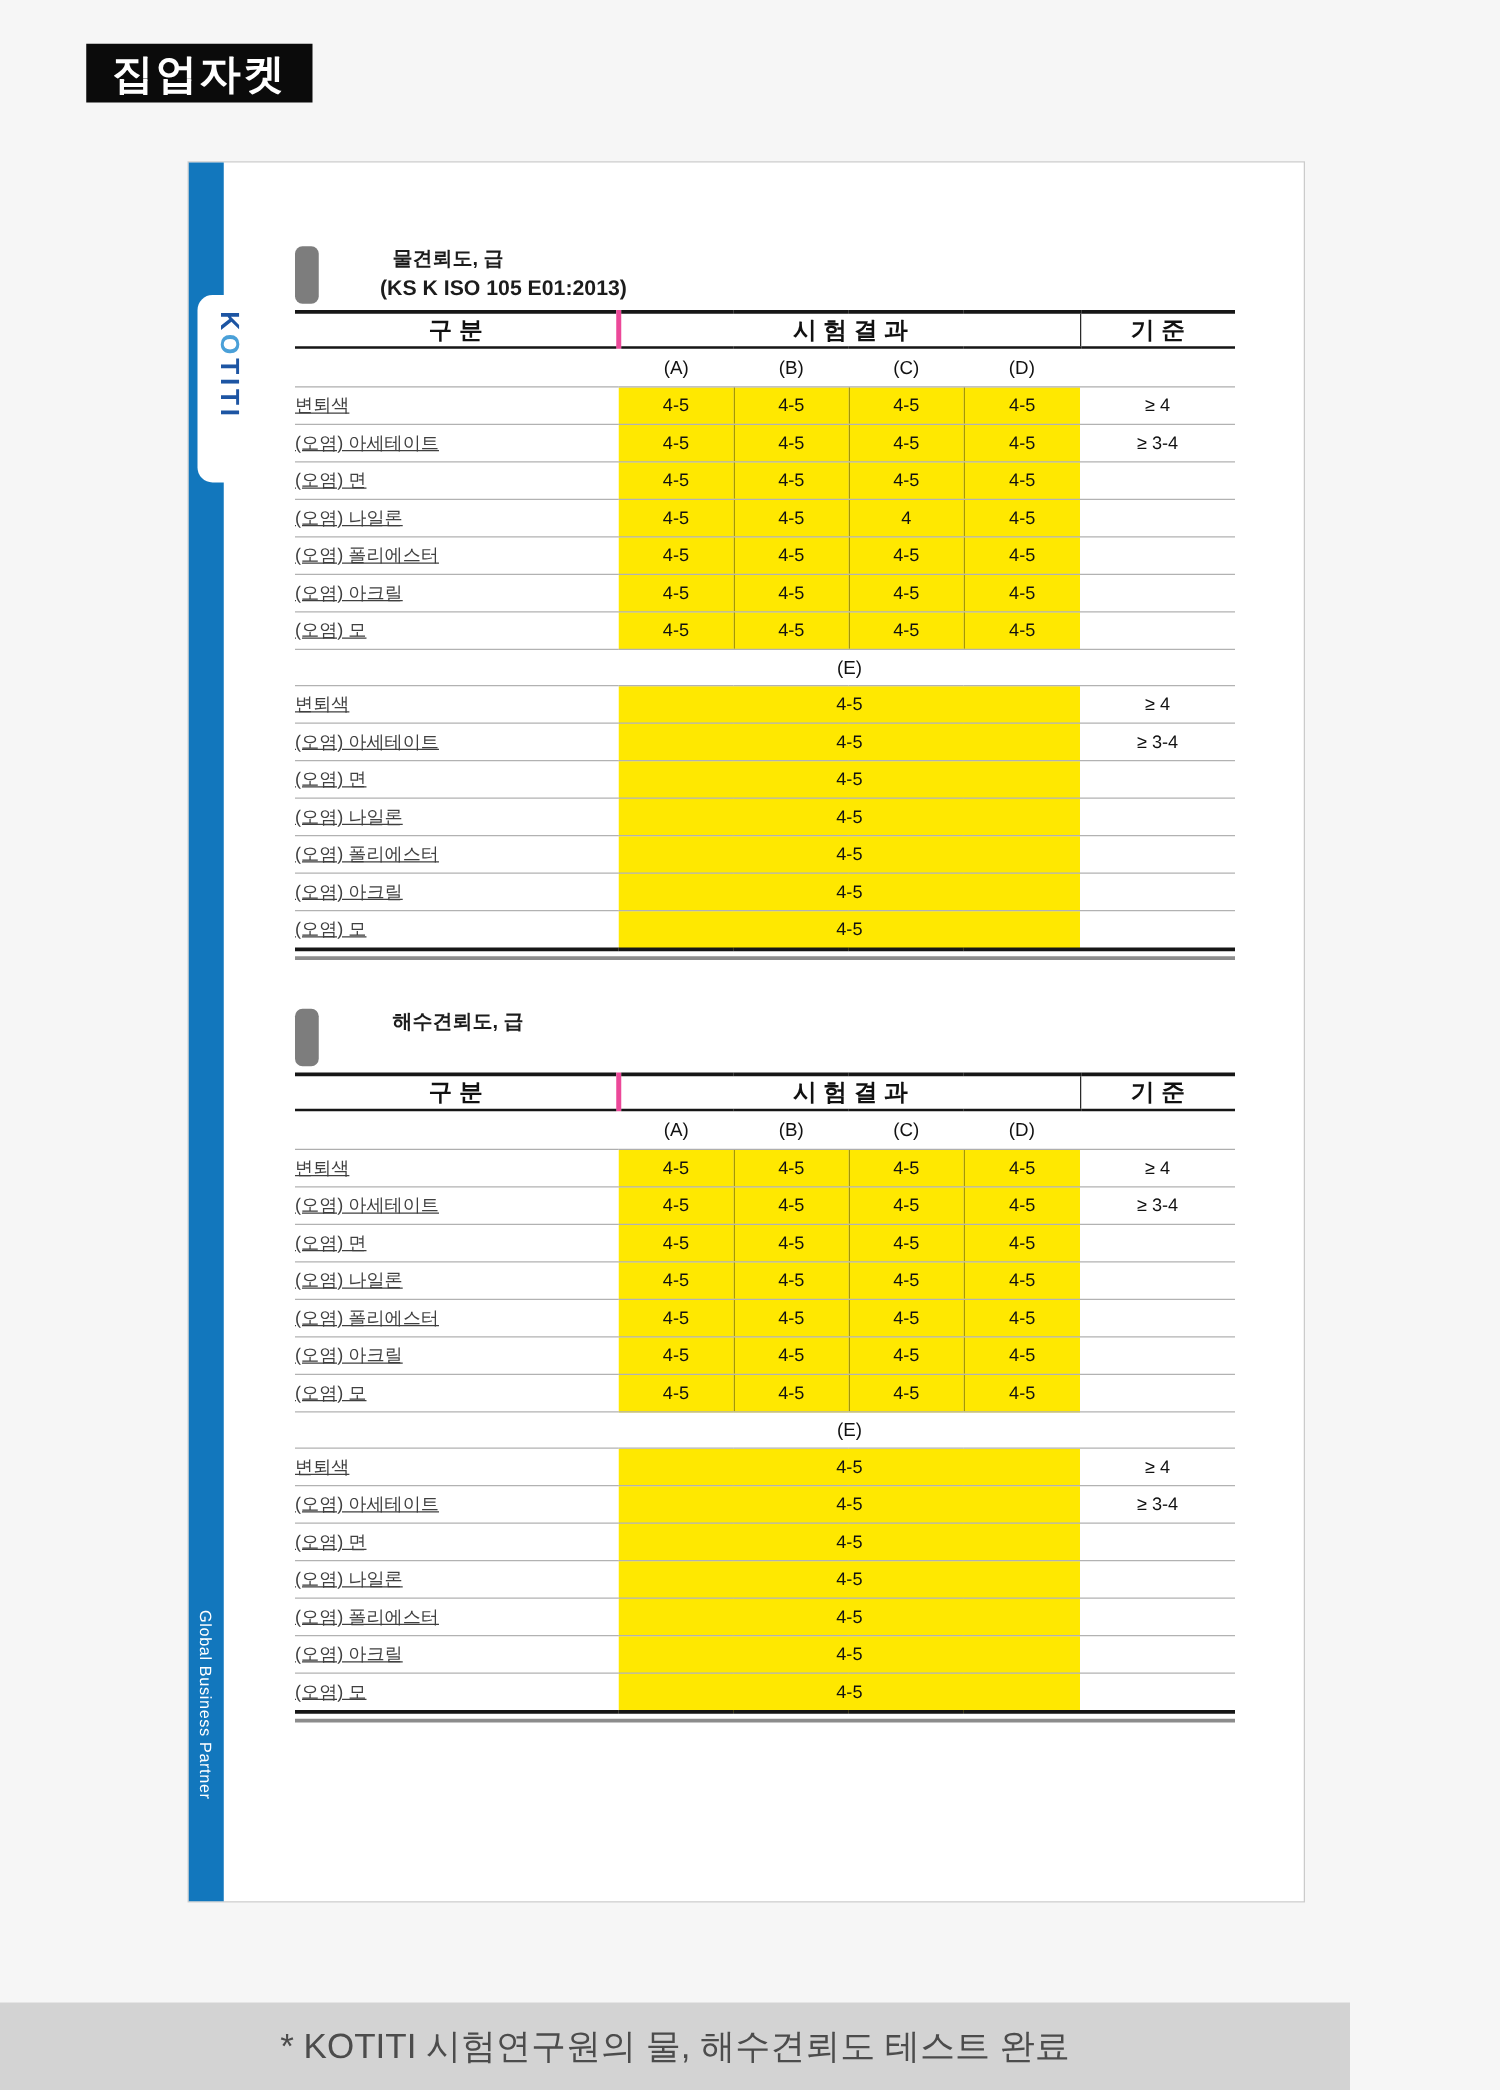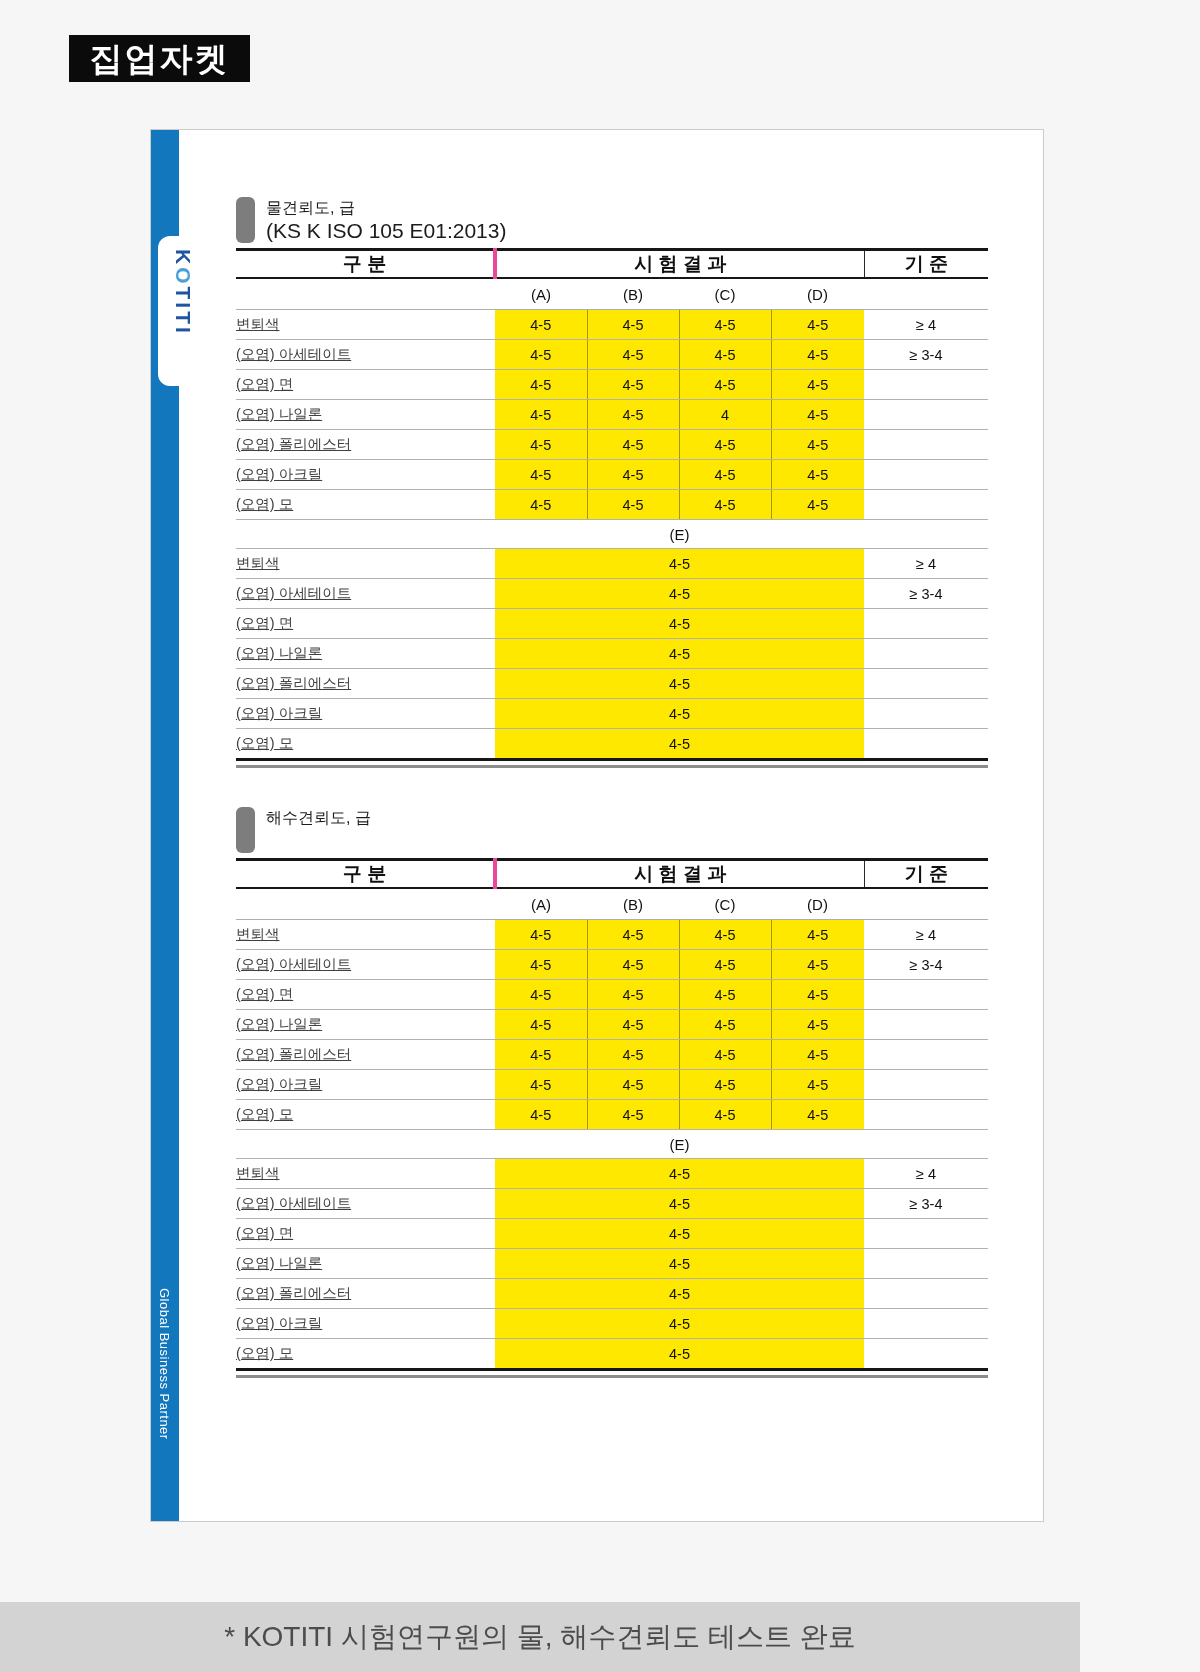--- a/index.html
+++ b/index.html
@@ -101,29 +101,31 @@
     position: absolute;
     left: 0;
     top: 1px;
     width: 19px;
     height: 46px;
     background: #7d7d7d;
     border-radius: 6px;
   }
   .sec-title {
     font-size: 16px;
-    font-weight: normal;
+    font-weight: bold;
     color: #1c1c1c;
     line-height: 23px;
+    margin-left: 48px;
   }
   .sec-std {
-    font-size: 21px;
-    font-weight: normal;
+    font-size: 17px;
+    font-weight: bold;
     color: #1c1c1c;
     line-height: 24px;
+    margin-left: 38px;
   }
 
   
   table.report {
     border-collapse: collapse;
     width: 752px;
     table-layout: fixed;
     color: #111111;
   }
   table.report th, table.report td { padding: 0; }

